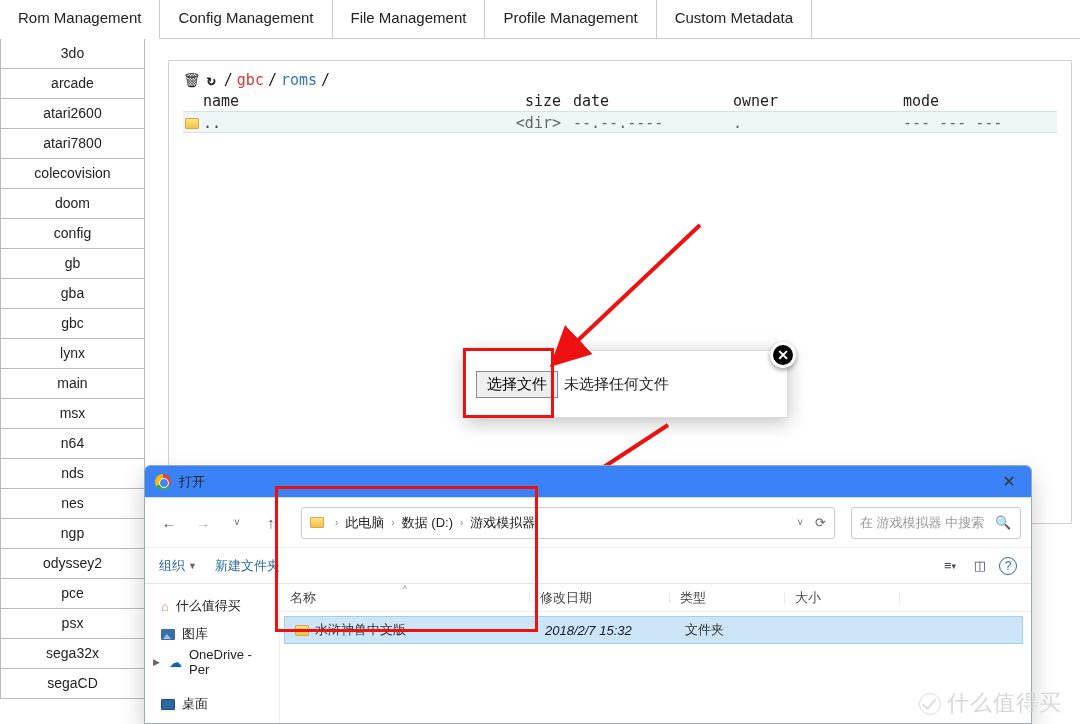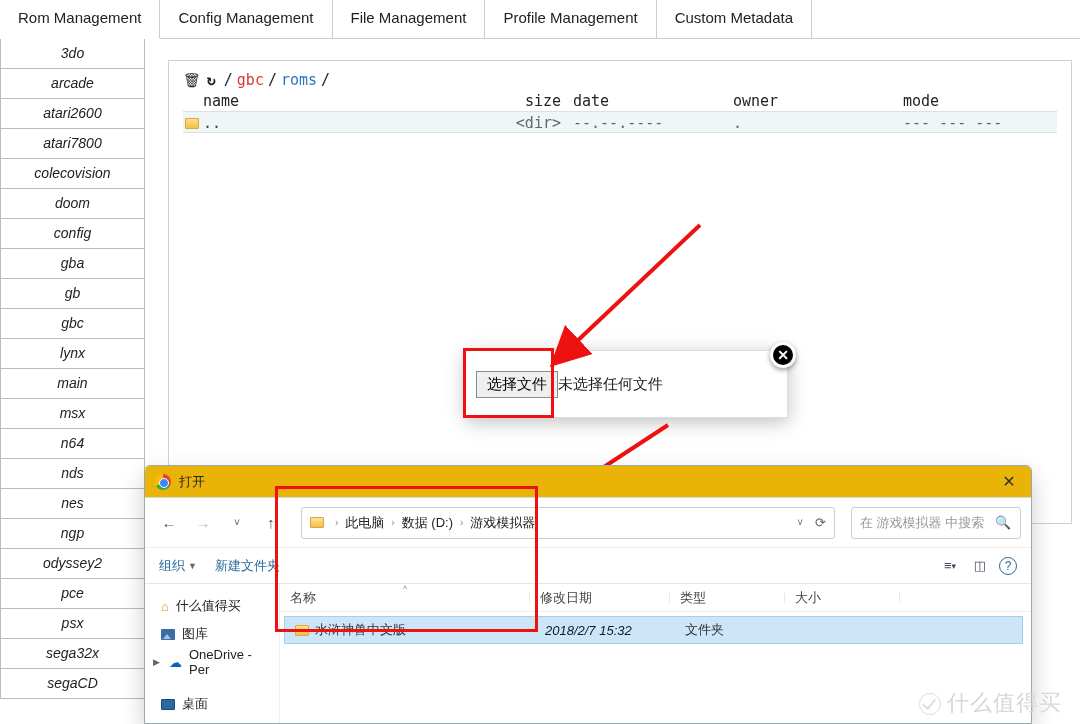--- a/index.html
+++ b/index.html
@@ -7,21 +7,21 @@
 
   
   .tabs { position: absolute; top: 0; left: 0; right: 0; height: 39px; display: flex; background: #fff; }
   .tab { padding: 9px 18px 0 18px; border-right: 1px solid #ccc; border-bottom: 1px solid #ccc; font-size: 15px; color: #222; cursor: pointer; }
   .tab.first { border-left: none; }
   .tab.active { border-bottom: 1px solid #fff; }
   .tabs .spacer { flex: 1; border-bottom: 1px solid #ccc; }
 
   
   .syslist { position: absolute; top: 39px; left: 0; width: 145px; }
-  .sysitem { height: 30px; line-height: 29px; text-align: center; border: 1px solid #bbb; border-top: none; background: #fff; font-size: 14px; cursor: pointer; font-style: italic; }
+  .sysitem { height: 30px; line-height: 29px; text-align: center; border: 1px solid #bbb; border-top: none; background: #fff; font-size: 14px; cursor: pointer; }
   .sysitem:first-child { border-top: none; }
 
   
   .filepanel { position: absolute; left: 168px; top: 60px; right: 8px; border: 1px solid #d0d0d0; background: #fff; padding: 10px 14px 0 14px; }
   .pathline { font-family: "Consolas", monospace; font-size: 15px; display: flex; align-items: center; gap: 4px; }
   .pathline .trash { font-size: 14px; margin-right: 2px; }
   .pathline .refresh { font-size: 15px; font-weight: bold; margin-right: 4px; }
   .pathline .p-gbc { color: #d83a3a; }
   .pathline .p-roms { color: #2f74c0; }
   .pathline .p-slash { color: #222; }
@@ -30,33 +30,33 @@
   .colhdr .c-size { text-align: right; padding-right: 12px; }
   .row { display: grid; grid-template-columns: 310px 80px 160px 170px 130px; background: #eef6f8; font-family: "Consolas", monospace; font-size: 15px; color: #666; height: 22px; line-height: 22px; border-top: 1px solid #d5e3e7; border-bottom: 1px solid #d5e3e7; margin-top: 1px; }
   .row .c-name { padding-left: 2px; display: flex; align-items: center; gap: 4px; color: #444; }
   .row .c-size { text-align: right; padding-right: 12px; }
   .folder-ico { width: 14px; height: 11px; background: linear-gradient(#ffe28a,#f3c04a); border: 1px solid #d6a83e; border-radius: 1px; display: inline-block; }
 
   .filepanel-body { height: 390px; }
 
   
   .chooser-wrap { position: absolute; left: 465px; top: 350px; }
-  .chooser-box { width: 323px; height: 68px; background: #fff; border: 1px solid #ddd; box-shadow: 0 4px 18px rgba(0,0,0,.25); display: flex; align-items: center; padding-left: 10px; }
+  .chooser-box { width: 323px; height: 68px; background: #fff; border: 1px solid #ddd; box-shadow: 0 4px 18px rgba(0,0,0,.25); display: flex; align-items: center; padding-left: 10px; gap: 6px; }
   .chooser-btn { background: #efefef; border: 1px solid #8c8c8c; padding: 3px 10px; font-size: 15px; cursor: pointer; font-family: inherit; }
   .chooser-txt { font-size: 15px; }
   .chooser-close { position: absolute; right: -8px; top: -8px; width: 26px; height: 26px; border-radius: 50%; background: #000; border: 3px solid #fff; box-shadow: 0 2px 5px rgba(0,0,0,.4); color: #fff; display: flex; align-items: center; justify-content: center; font-size: 14px; font-weight: bold; cursor: pointer; }
   .redbox1 { position: absolute; left: -2px; top: -2px; width: 91px; height: 70px; border: 3px solid #e11; pointer-events: none; }
 
   
   .arrow { position: absolute; pointer-events:none; }
   .arrow svg { overflow: visible; }
 
   
   .osdlg { position: absolute; left: 144px; top: 465px; right: 48px; bottom: 0; background: #fff; border: 1px solid #9aa; border-radius: 6px 6px 0 0; box-shadow: 0 10px 24px rgba(0,0,0,.2); overflow: hidden; }
-  .osdlg-title { height: 32px; background: #eab308; display: flex; align-items: center; padding: 0 10px; font-size: 13px; border-bottom: 1px solid #d2dfd5; }
+  .osdlg-title { height: 32px; background: #3b82f6; display: flex; align-items: center; padding: 0 10px; font-size: 13px; border-bottom: 1px solid #d2dfd5; }
   .chromeico { width: 16px; height: 16px; border-radius: 50%; background: conic-gradient(#ea4335 0 120deg,#34a853 120deg 240deg,#fbbc05 240deg 360deg); position: relative; margin-right: 8px; }
   .chromeico::after { content:""; position:absolute; left:4px; top:4px; width:8px; height:8px; border-radius:50%; background:#4285f4; border:1.5px solid #fff; }
   .osdlg-x { margin-left: auto; font-size: 16px; color: #333; cursor: pointer; width: 24px; text-align: center; }
 
   .osdlg-nav { height: 50px; display: flex; align-items: center; padding: 0 10px; gap: 6px; border-bottom: 1px solid #eee; }
   .navbtn { width: 28px; height: 28px; display:flex; align-items:center; justify-content:center; color:#555; font-size:15px; cursor:pointer; }
   .addrbox { flex: 1; height: 32px; border: 1px solid #ccc; border-radius: 3px; display:flex; align-items:center; padding: 0 8px; margin: 0 10px; position: relative; font-size: 13px; }
   .addrbox .folder-ico { margin-right: 8px; }
   .addrbox .crumb { padding: 0 4px; color: #222; }
   .addrbox .car { color:#888; font-size:10px; padding:0 3px; }
@@ -111,22 +111,22 @@
 </div>
 
 <div class="syslist">
   <div class="sysitem">3do</div>
   <div class="sysitem">arcade</div>
   <div class="sysitem">atari2600</div>
   <div class="sysitem">atari7800</div>
   <div class="sysitem">colecovision</div>
   <div class="sysitem">doom</div>
   <div class="sysitem">config</div>
+  <div class="sysitem">gb</div>
   <div class="sysitem">gba</div>
-  <div class="sysitem">gb</div>
   <div class="sysitem">gbc</div>
   <div class="sysitem">lynx</div>
   <div class="sysitem">main</div>
   <div class="sysitem">msx</div>
   <div class="sysitem">n64</div>
   <div class="sysitem">nds</div>
   <div class="sysitem">nes</div>
   <div class="sysitem">ngp</div>
   <div class="sysitem">odyssey2</div>
   <div class="sysitem">pce</div>

